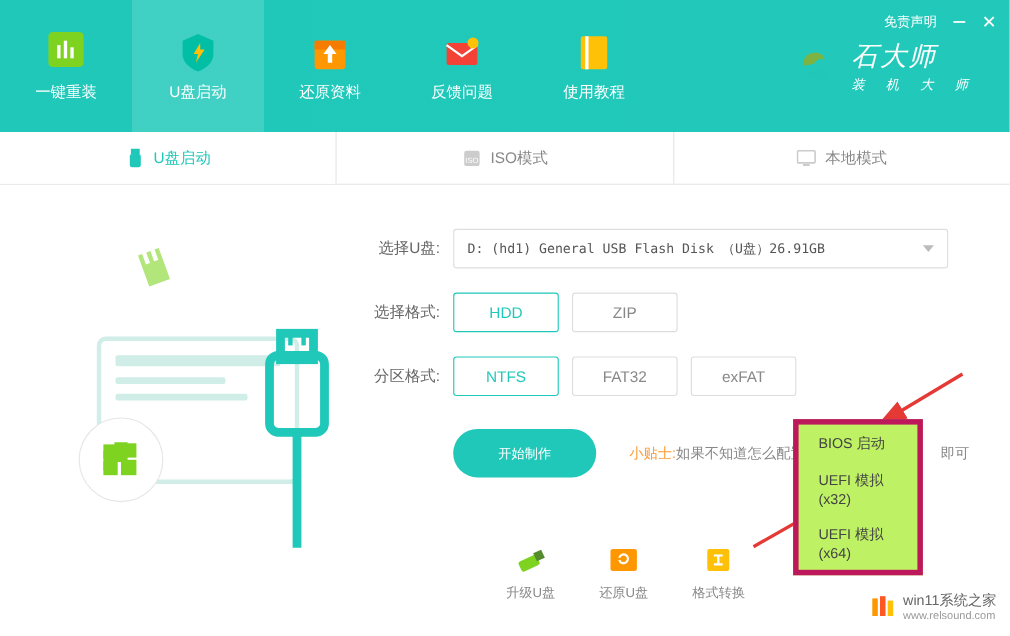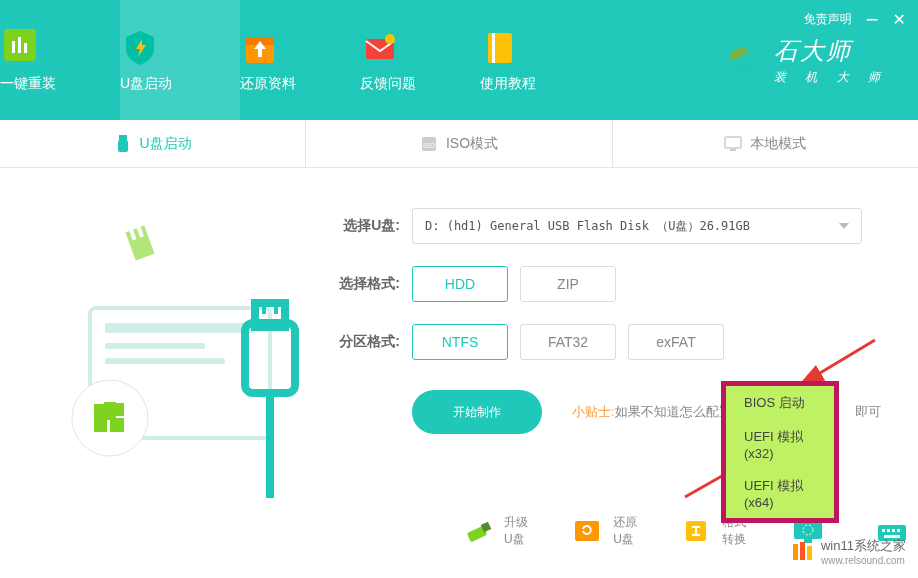--- a/index.html
+++ b/index.html
@@ -7,49 +7,49 @@
     
     .top-bar { height: 120px; background: linear-gradient(to right, #1fc8b9, #22c9bb); display: flex; align-items: stretch; position: relative; }
     .top-right-controls { position: absolute; right: 12px; top: 10px; display: flex; align-items: center; gap: 14px; color: #fff; font-size: 12px; }
     .brand { margin-left: auto; display: flex; align-items: center; padding-right: 30px; gap: 12px; font-style: italic; }
     .brand-logo { width: 40px; height: 40px; position: relative; }
     .brand-text { color: #fff; }
     .brand-main { font-size: 24px; font-weight: 500; letter-spacing: 2px; }
     .brand-sub { font-size: 12px; letter-spacing: 8px; margin-top: 2px; }
     
     .nav-items { display: flex; }
-    .nav-item { width: 120px; display: flex; flex-direction: column; align-items: flex-start; justify-content: center; gap: 8px; color: #fff; font-size: 14px; cursor: pointer; }
+    .nav-item { width: 120px; display: flex; flex-direction: column; align-items: center; justify-content: center; gap: 8px; color: #fff; font-size: 14px; cursor: pointer; }
     .nav-item.active { background: rgba(255,255,255,0.15); }
     .nav-icon { width: 40px; height: 40px; display: flex; align-items: center; justify-content: center; }
     
     .mode-tabs { display: flex; height: 48px; border-bottom: 1px solid #e5e5e5; }
     .mode-tab { flex: 1; display: flex; align-items: center; justify-content: center; gap: 8px; font-size: 14px; color: #888; cursor: pointer; border-right: 1px solid #e5e5e5; }
     .mode-tab.active { color: #1fc8b9; background: #fff; }
     .mode-tab-icon { width: 18px; height: 18px; display: inline-flex; align-items: center; justify-content: center; }
     
     .main-area { display: flex; padding: 40px 30px 20px 30px; position: relative; }
     .illustration { width: 280px; height: 280px; position: relative; flex-shrink: 0; }
     
     .form-area { flex: 1; padding-left: 20px; }
     .form-row { display: flex; align-items: center; margin-bottom: 22px; }
-    .form-label { width: 70px; text-align: right; color: #666; font-size: 14px; margin-right: 12px; font-weight: bold; }
+    .form-label { width: 70px; text-align: right; color: #666; font-size: 14px; margin-right: 12px; }
     .select-box { flex: 1; max-width: 450px; height: 36px; border: 1px solid #ddd; border-radius: 3px; display: flex; align-items: center; padding: 0 12px; font-size: 12px; color: #555; font-family: monospace; cursor: pointer; position: relative; }
     .select-box::after { content: ''; position: absolute; right: 12px; top: 50%; transform: translateY(-50%); border-left: 5px solid transparent; border-right: 5px solid transparent; border-top: 6px solid #bbb; }
     .option-btns { display: flex; gap: 12px; }
     .option-btn { width: 96px; height: 36px; border: 1px solid #ddd; border-radius: 3px; display: flex; align-items: center; justify-content: center; font-size: 14px; color: #888; cursor: pointer; background: #fff; }
     .option-btn.selected { border-color: #1fc8b9; color: #1fc8b9; }
     
     .action-row { display: flex; align-items: center; margin-top: 30px; padding-left: 82px; }
     .primary-btn { width: 130px; height: 44px; background: #1fc8b9; color: #fff; border-radius: 22px; display: flex; align-items: center; justify-content: center; font-size: 12px; cursor: pointer; border: none; }
     .tip-text { margin-left: 30px; font-size: 13px; }
     .tip-label { color: #ff9933; }
     .tip-content { color: #888; }
     
     .tool-row { display: flex; gap: 40px; position: absolute; bottom: 30px; left: 460px; }
-    .tool-item { display: flex; flex-direction: row; align-items: center; gap: 8px; font-size: 12px; color: #888; cursor: pointer; }
+    .tool-item { display: flex; flex-direction: column; align-items: center; gap: 8px; font-size: 12px; color: #888; cursor: pointer; }
     .tool-icon { width: 36px; height: 28px; display: flex; align-items: center; justify-content: center; }
     
     .dropdown-menu { position: absolute; left: 721px; top: 381px; border: 5px solid #be185d; background: #bef264; z-index: 10; }
     .dropdown-item { padding: 8px 18px; width: 108px; font-size: 13px; color: #444; cursor: pointer; }
     
     .arrow { position: absolute; z-index: 5; }
     .arrow1 { left: 790px; top: 335px; }
     .arrow2 { left: 680px; top: 452px; }
     
     .watermark { position: absolute; right: 12px; bottom: 12px; display: flex; align-items: center; gap: 6px; font-size: 13px; color: #666; }

